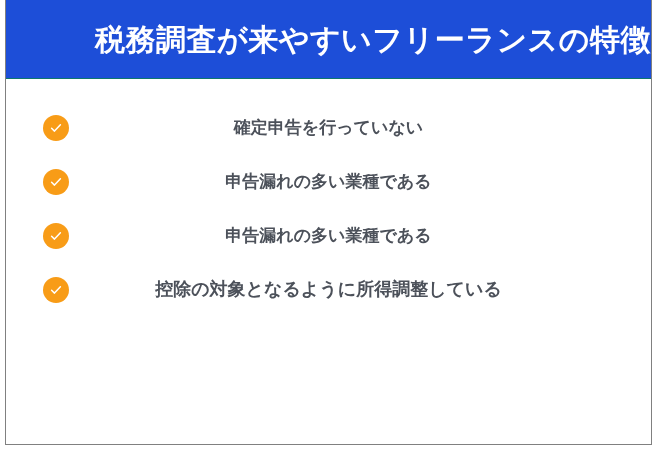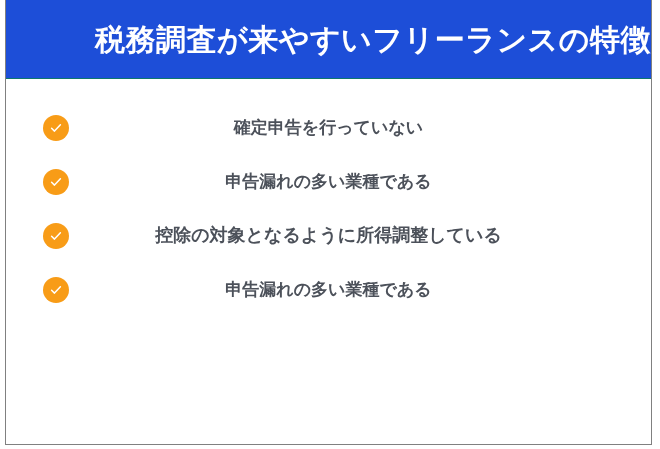--- a/index.html
+++ b/index.html
@@ -122,32 +122,32 @@
     <div class="feature-row">
       <span class="check-badge">
         <svg width="14" height="14" viewBox="0 0 14 14" aria-hidden="true">
           <path d="M2.6 7.3 L5.5 10.1 L11.4 3.8" fill="none" stroke="#ffffff" stroke-width="1.5" stroke-linecap="round" stroke-linejoin="round"></path>
         </svg>
       </span>
       <span class="feature-text">申告漏れの多い業種である</span>
     </div>
 
 
+    <div class="feature-row">
+      <span class="check-badge">
+        <svg width="14" height="14" viewBox="0 0 14 14" aria-hidden="true">
+          <path d="M2.6 7.3 L5.5 10.1 L11.4 3.8" fill="none" stroke="#ffffff" stroke-width="1.5" stroke-linecap="round" stroke-linejoin="round"></path>
+        </svg>
+      </span>
+      <span class="feature-text">申告漏れの多い業種である</span>
+    </div>
+
     <div class="feature-row wide">
       <span class="check-badge">
         <svg width="14" height="14" viewBox="0 0 14 14" aria-hidden="true">
           <path d="M2.6 7.3 L5.5 10.1 L11.4 3.8" fill="none" stroke="#ffffff" stroke-width="1.5" stroke-linecap="round" stroke-linejoin="round"></path>
         </svg>
       </span>
       <span class="feature-text">控除の対象となるように所得調整している</span>
     </div>
 
-    <div class="feature-row">
-      <span class="check-badge">
-        <svg width="14" height="14" viewBox="0 0 14 14" aria-hidden="true">
-          <path d="M2.6 7.3 L5.5 10.1 L11.4 3.8" fill="none" stroke="#ffffff" stroke-width="1.5" stroke-linecap="round" stroke-linejoin="round"></path>
-        </svg>
-      </span>
-      <span class="feature-text">申告漏れの多い業種である</span>
-    </div>
-
   </div>
 </div>
 
 </body></html>

